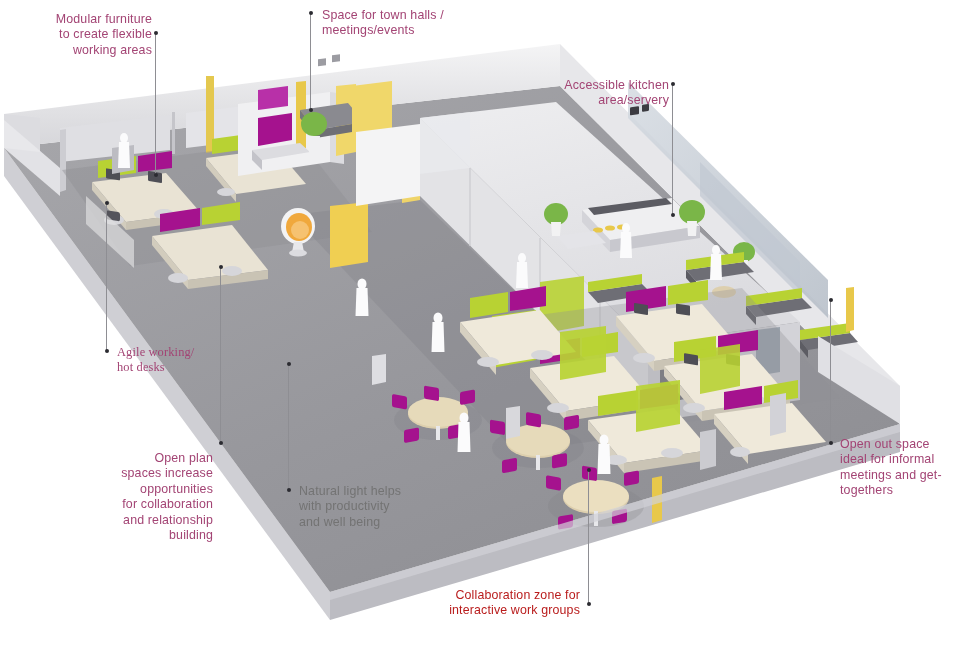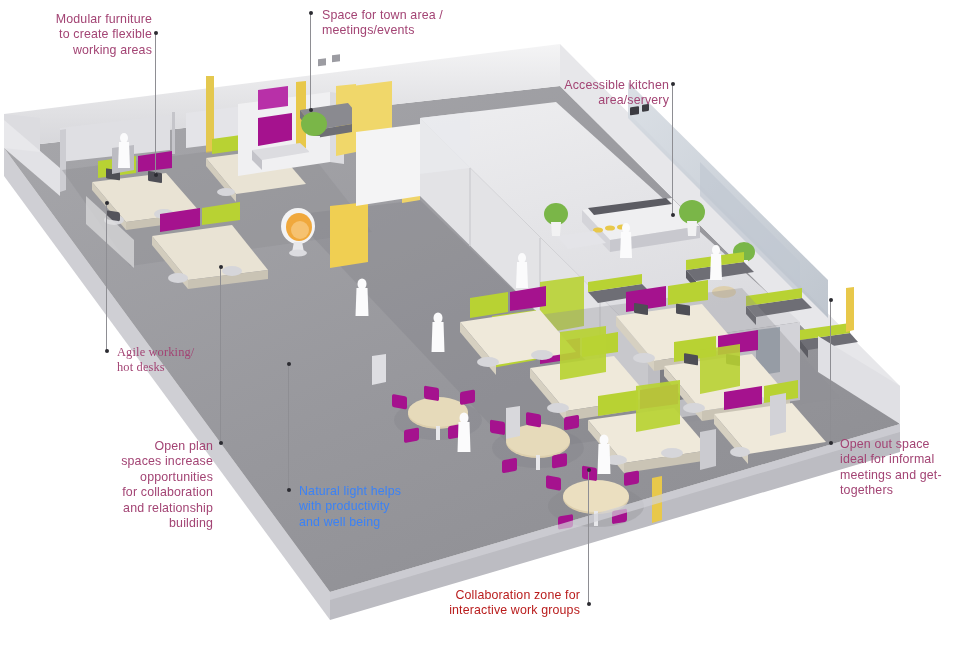--- a/index.html
+++ b/index.html
@@ -445,45 +445,45 @@
 
   </svg>
 
   <div id="callout-layer">
       <div class="callout right" style="left: 12px; top: 12px; width: 140px; color: rgb(163, 68, 116);">Modular furniture
 to create flexible
 working areas</div>
       <div class="leader" style="left: 155px; top: 33px; height: 142px; background: rgb(142, 142, 147);"></div>
       <div class="anchor-dot" style="left: 153.5px; top: 31px; background: rgb(43, 43, 49);"></div>
       <div class="anchor-dot" style="left: 153.5px; top: 173px; background: rgb(43, 43, 49);"></div>
-      <div class="callout left" style="left: 322px; top: 8px; width: 175px; color: rgb(163, 68, 116);">Space for town area /
+      <div class="callout left" style="left: 322px; top: 8px; width: 175px; color: rgb(163, 68, 116);">Space for town halls /
 meetings/events</div>
       <div class="leader" style="left: 310px; top: 13px; height: 97px; background: rgb(142, 142, 147);"></div>
       <div class="anchor-dot" style="left: 308.5px; top: 11px; background: rgb(43, 43, 49);"></div>
       <div class="anchor-dot" style="left: 308.5px; top: 108px; background: rgb(43, 43, 49);"></div>
       <div class="callout right" style="left: 534px; top: 78px; width: 135px; color: rgb(163, 68, 116);">Accessible kitchen
 area/servery</div>
       <div class="leader" style="left: 672px; top: 84px; height: 131px; background: rgb(142, 142, 147);"></div>
       <div class="anchor-dot" style="left: 670.5px; top: 82px; background: rgb(43, 43, 49);"></div>
       <div class="anchor-dot" style="left: 670.5px; top: 213px; background: rgb(43, 43, 49);"></div>
       <div class="callout left" style="left: 117px; top: 345px; width: 125px; color: rgb(163, 68, 116); font-family: Liberation Serif, serif;">Agile working/
 hot desks</div>
       <div class="leader" style="left: 106px; top: 203px; height: 148px; background: rgb(142, 142, 147);"></div>
       <div class="anchor-dot" style="left: 104.5px; top: 201px; background: rgb(43, 43, 49);"></div>
       <div class="anchor-dot" style="left: 104.5px; top: 349px; background: rgb(43, 43, 49);"></div>
-      <div class="callout right" style="left: 88px; top: 439px; width: 125px; color: rgb(163, 68, 116);">Open plan
+      <div class="callout right" style="left: 88px; top: 451px; width: 125px; color: rgb(163, 68, 116);">Open plan
 spaces increase
 opportunities
 for collaboration
 and relationship
 building</div>
       <div class="leader" style="left: 220px; top: 267px; height: 176px; background: rgb(142, 142, 147);"></div>
       <div class="anchor-dot" style="left: 218.5px; top: 265px; background: rgb(43, 43, 49);"></div>
       <div class="anchor-dot" style="left: 218.5px; top: 441px; background: rgb(43, 43, 49);"></div>
-      <div class="callout left" style="left: 299px; top: 484px; width: 150px; color: #3b82f6;">Natural light helps
+      <div class="callout left" style="left: 299px; top: 484px; width: 150px; color: #737373;">Natural light helps
 with productivity
 and well being</div>
       <div class="leader" style="left: 288px; top: 364px; height: 126px; background: rgb(142, 142, 147);"></div>
       <div class="anchor-dot" style="left: 286.5px; top: 362px; background: rgb(43, 43, 49);"></div>
       <div class="anchor-dot" style="left: 286.5px; top: 488px; background: rgb(43, 43, 49);"></div>
       <div class="callout left" style="left: 840px; top: 437px; width: 125px; color: rgb(163, 68, 116);">Open out space
 ideal for informal
 meetings and get-
 togethers</div>
       <div class="leader" style="left: 830px; top: 300px; height: 143px; background: rgb(142, 142, 147);"></div>

